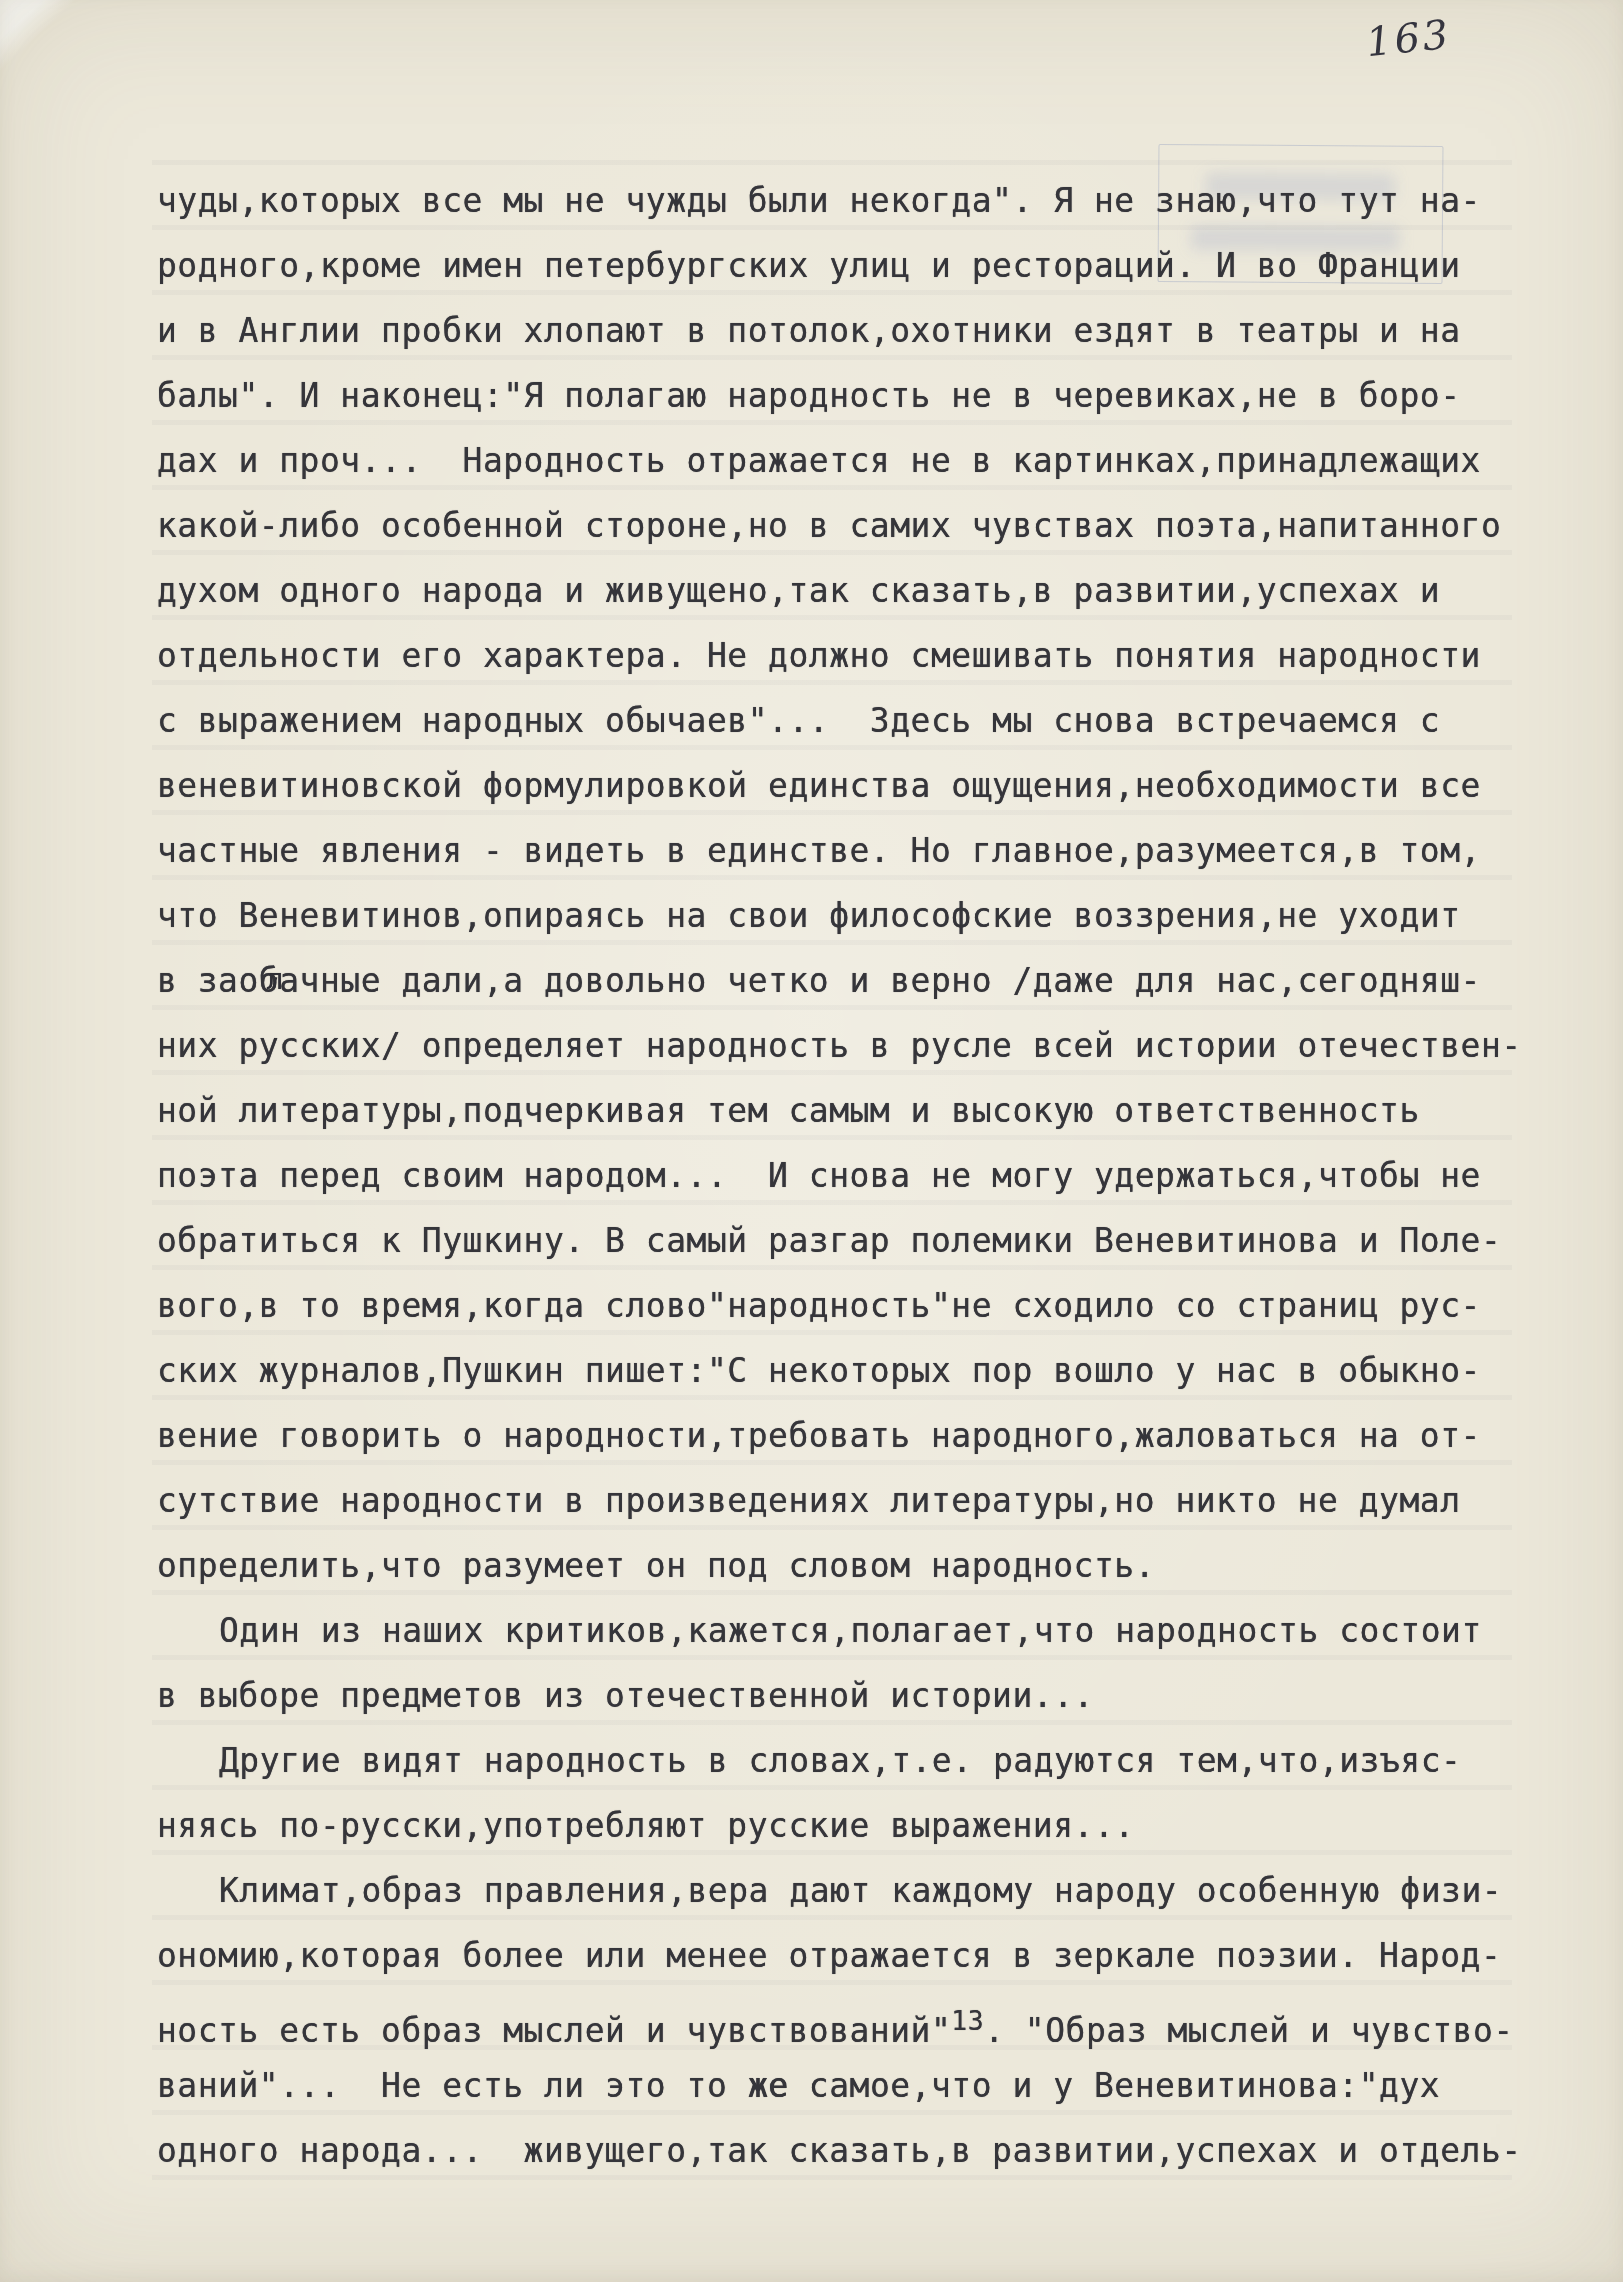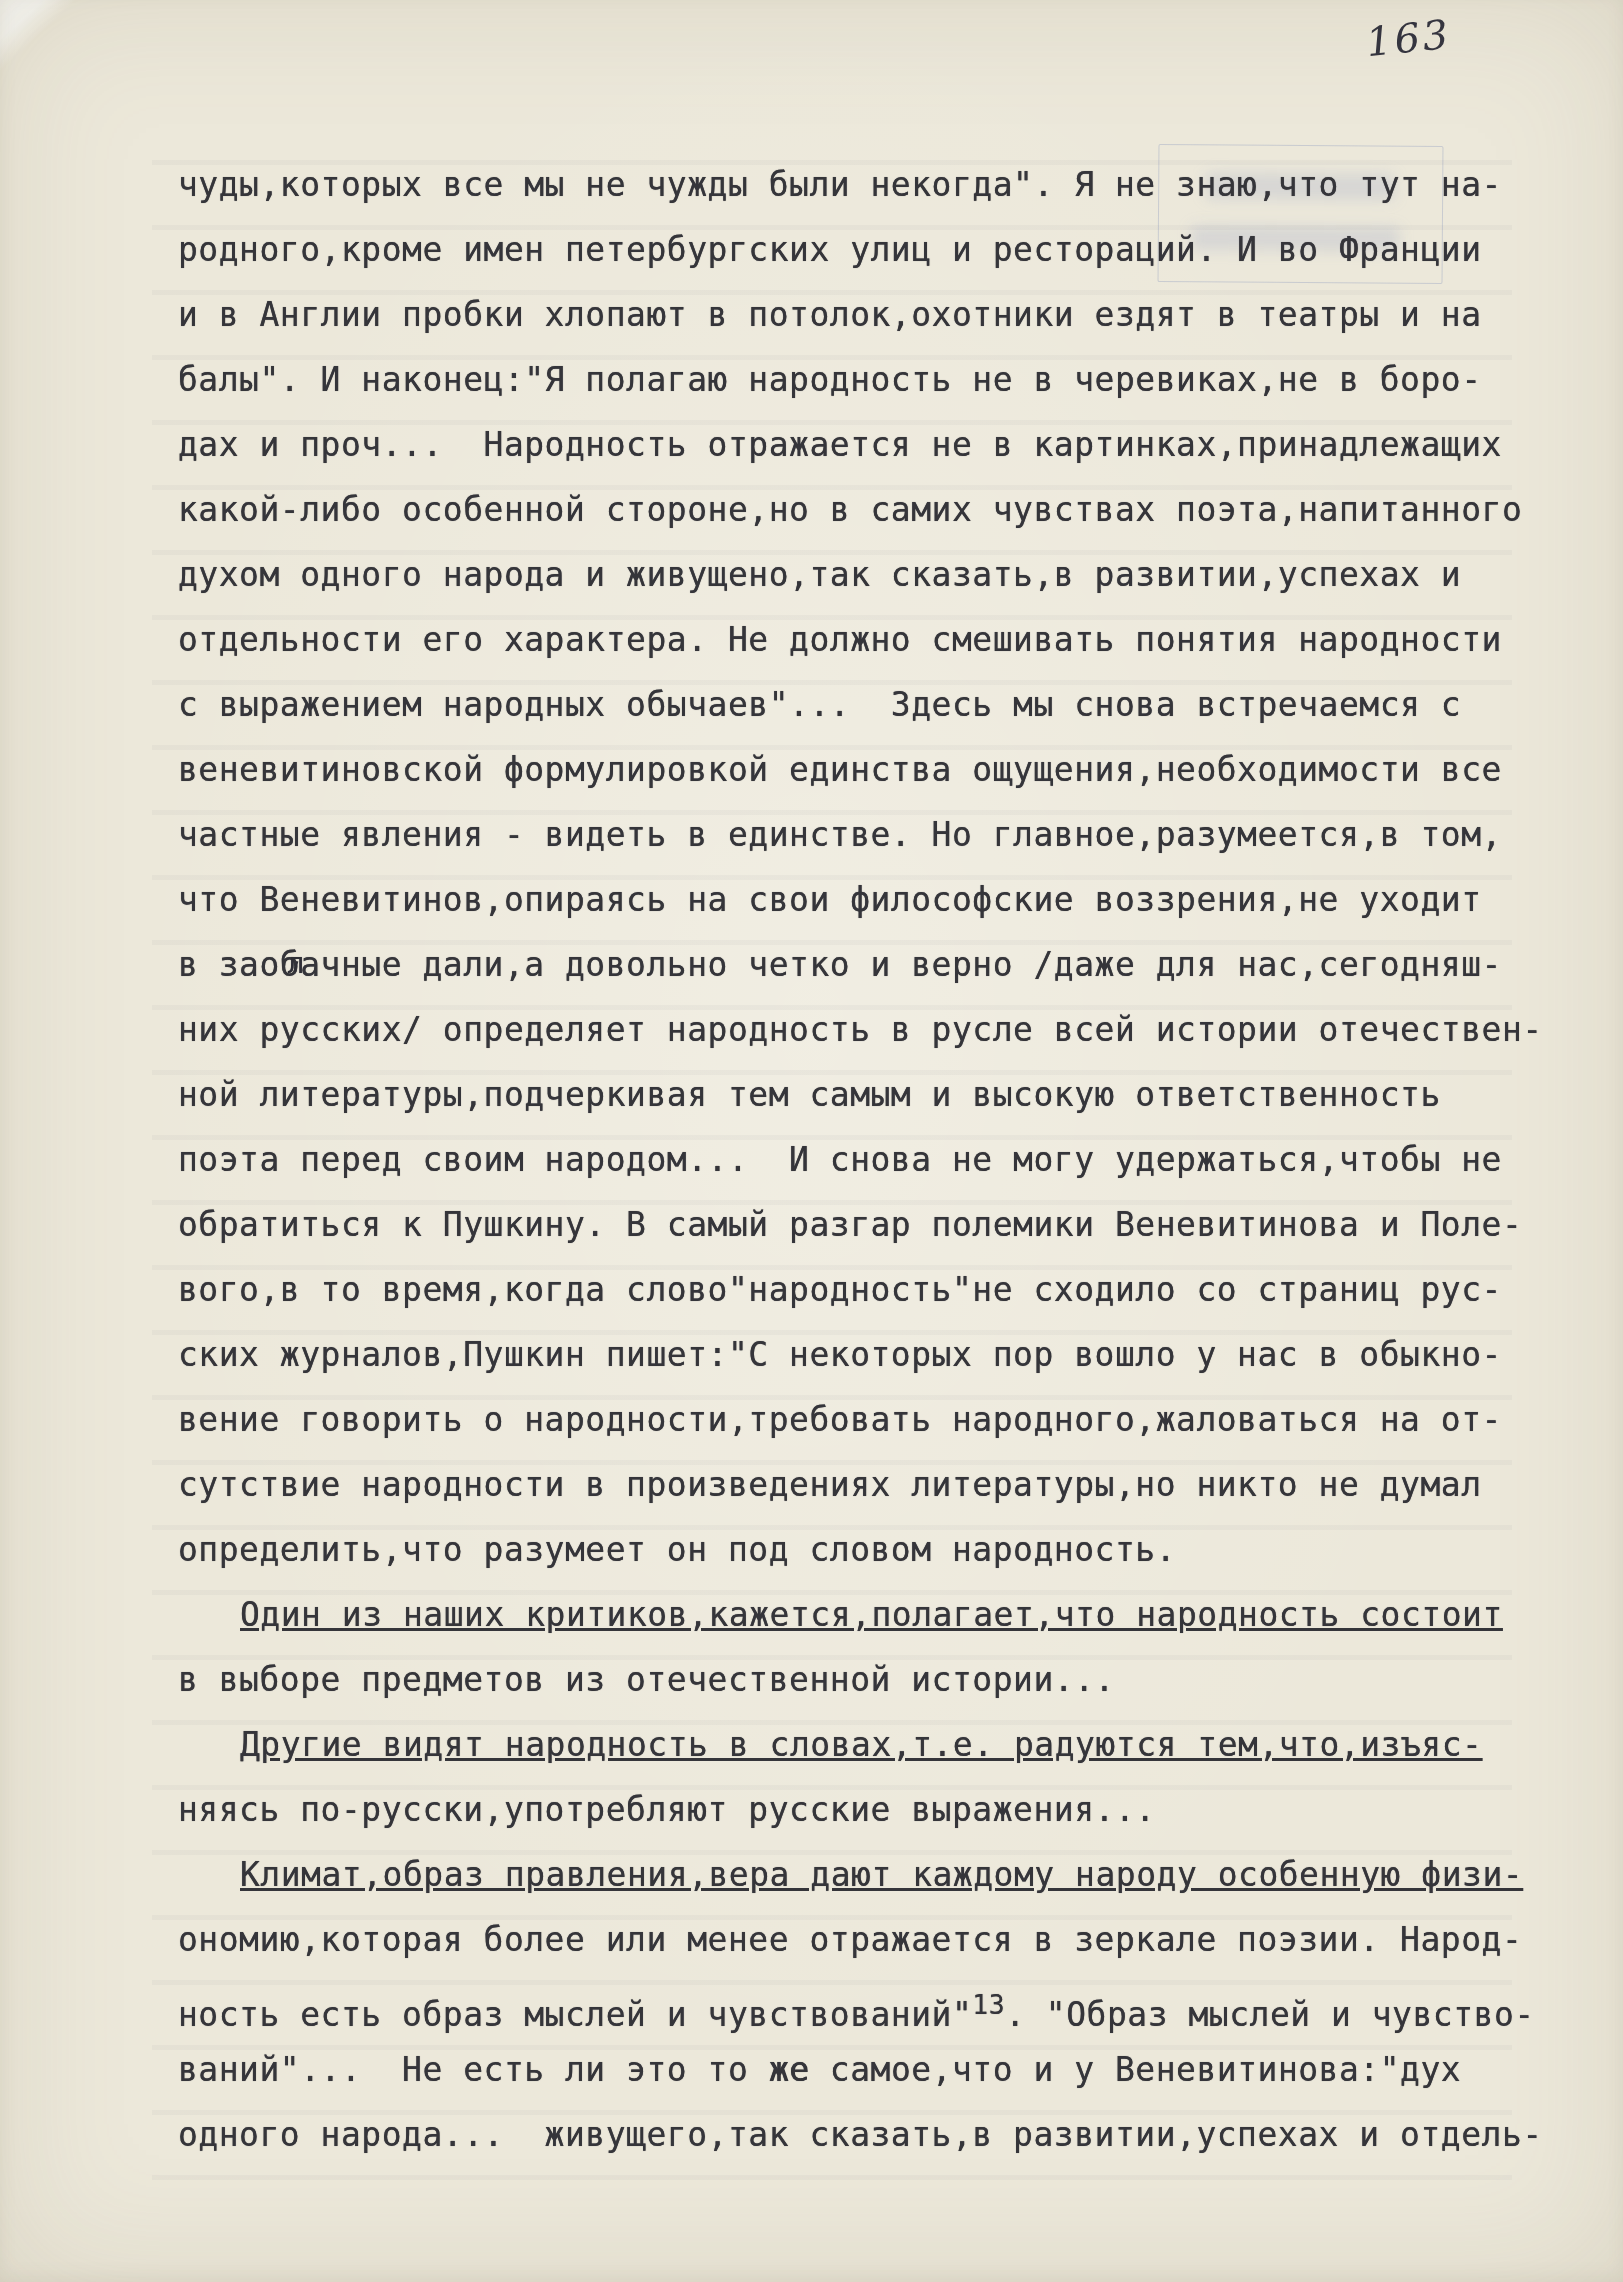--- a/index.html
+++ b/index.html
@@ -62,32 +62,31 @@
     position: absolute;
     background: rgba(128,144,188,0.20);
     filter: blur(6.7px);
     border-radius: 5.7px;
   }
   .stamp-smudge.s1 { left: 46px; top: 27px; width: 190px; height: 27px; }
   .stamp-smudge.s2 { left: 32px; top: 80px; width: 209px; height: 25px; }
   .text-block {
     position: absolute;
     left: 157px;
-    top: 152px;
+    top: 168px;
     width: 1408px;
     color: var(--ink, #35353a);
     font-size: 33px;
     line-height: 65px;
     letter-spacing: 0.5px;
     white-space: pre;
     text-shadow: 0 0 0.7px rgba(45,45,52,0.85);
-    margin-left: 21px;
   }
   .line { height: 65px; }
-  .line.indent { padding-left: 62px; text-decoration: underline; }
+  .line.indent { padding-left: 62px; }
   .sup {
     font-size: 0.8em;
     vertical-align: 0.45em;
   }
   .overstrike {
     text-shadow: 0.8px 0 currentColor, 0 0 0.7px rgba(45,45,52,0.85);
   }
   .insert-wrap {
     display: inline-block;
     width: 0;

